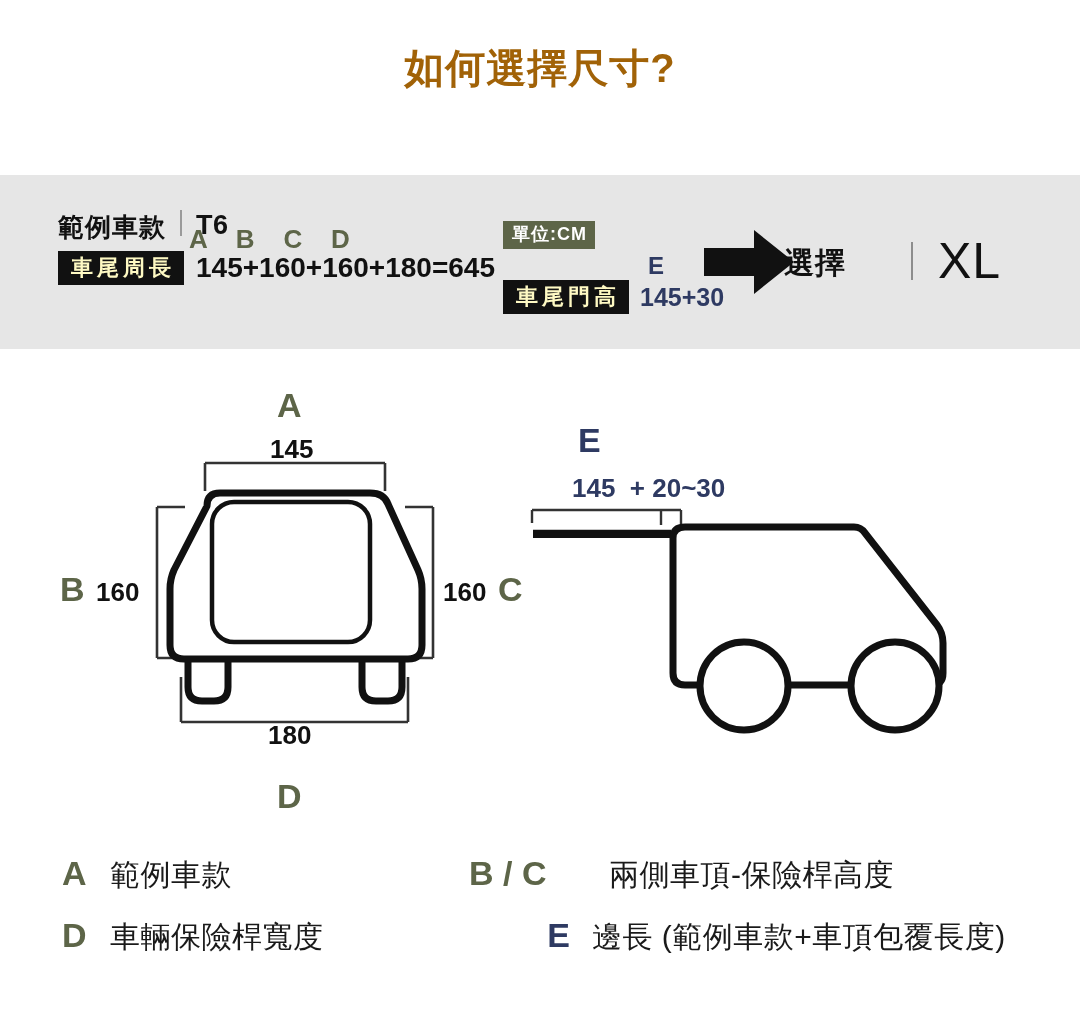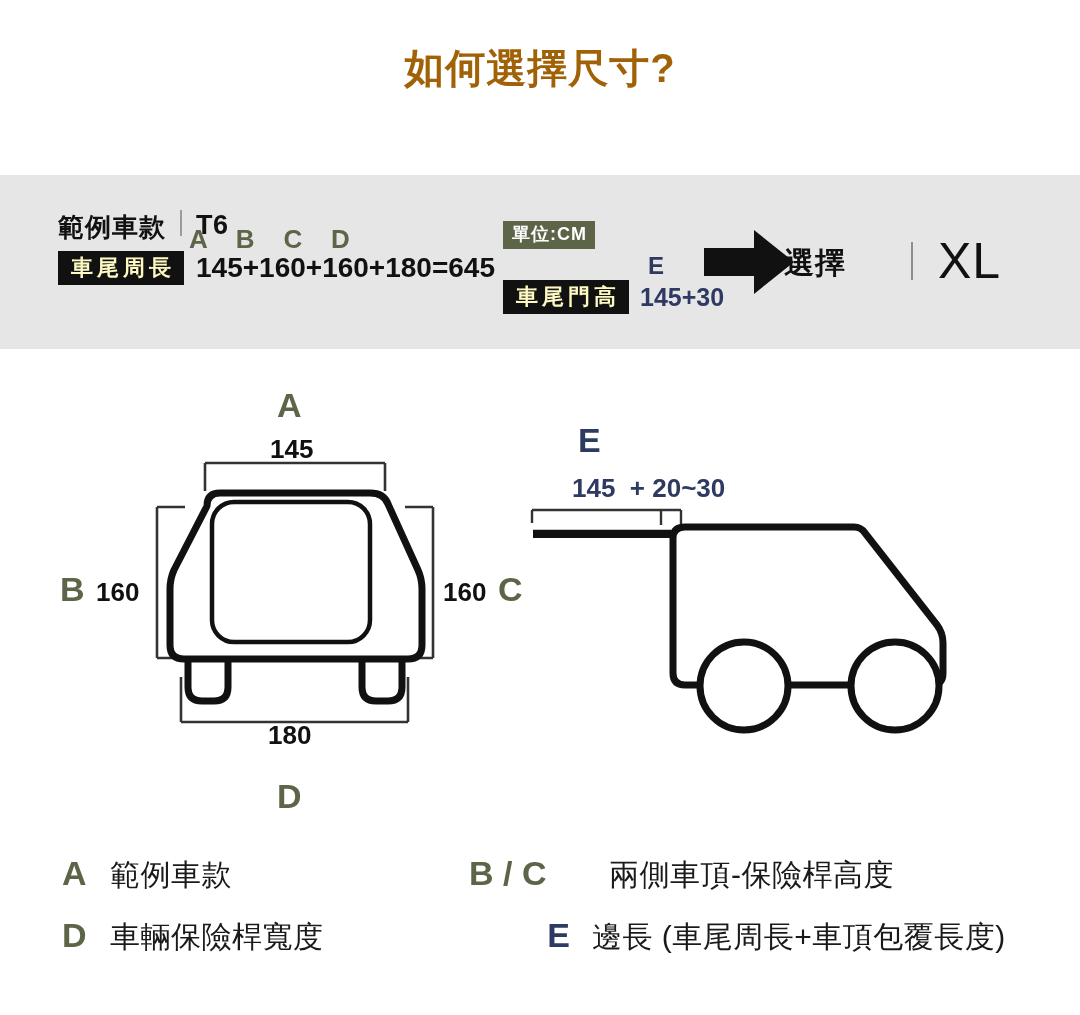--- a/index.html
+++ b/index.html
@@ -271,17 +271,17 @@
     <div class="leg-item" style="left:62px; top:76px;">
       <span class="leg-key" style="width:48px;">D</span>
       <span class="leg-text">車輛保險桿寬度</span>
     </div>
     <div class="leg-item" style="left:452px; top:14px;margin-left:17px;">
       <span class="leg-key" style="width:140px;">B / C</span>
       <span class="leg-text">兩側車頂-保險桿高度</span>
     </div>
     <div class="leg-item" style="left:452px; top:76px;">
       <span class="leg-key blue" style="width:140px; text-align:right; padding-right:22px;">E</span>
-      <span class="leg-text">邊長 (車尾周長+車頂包覆長度)</span>
+      <span class="leg-text">邊長 (範例車款+車頂包覆長度)</span>
     </div>
   </div>
 
 </div>
 
 </body></html>

